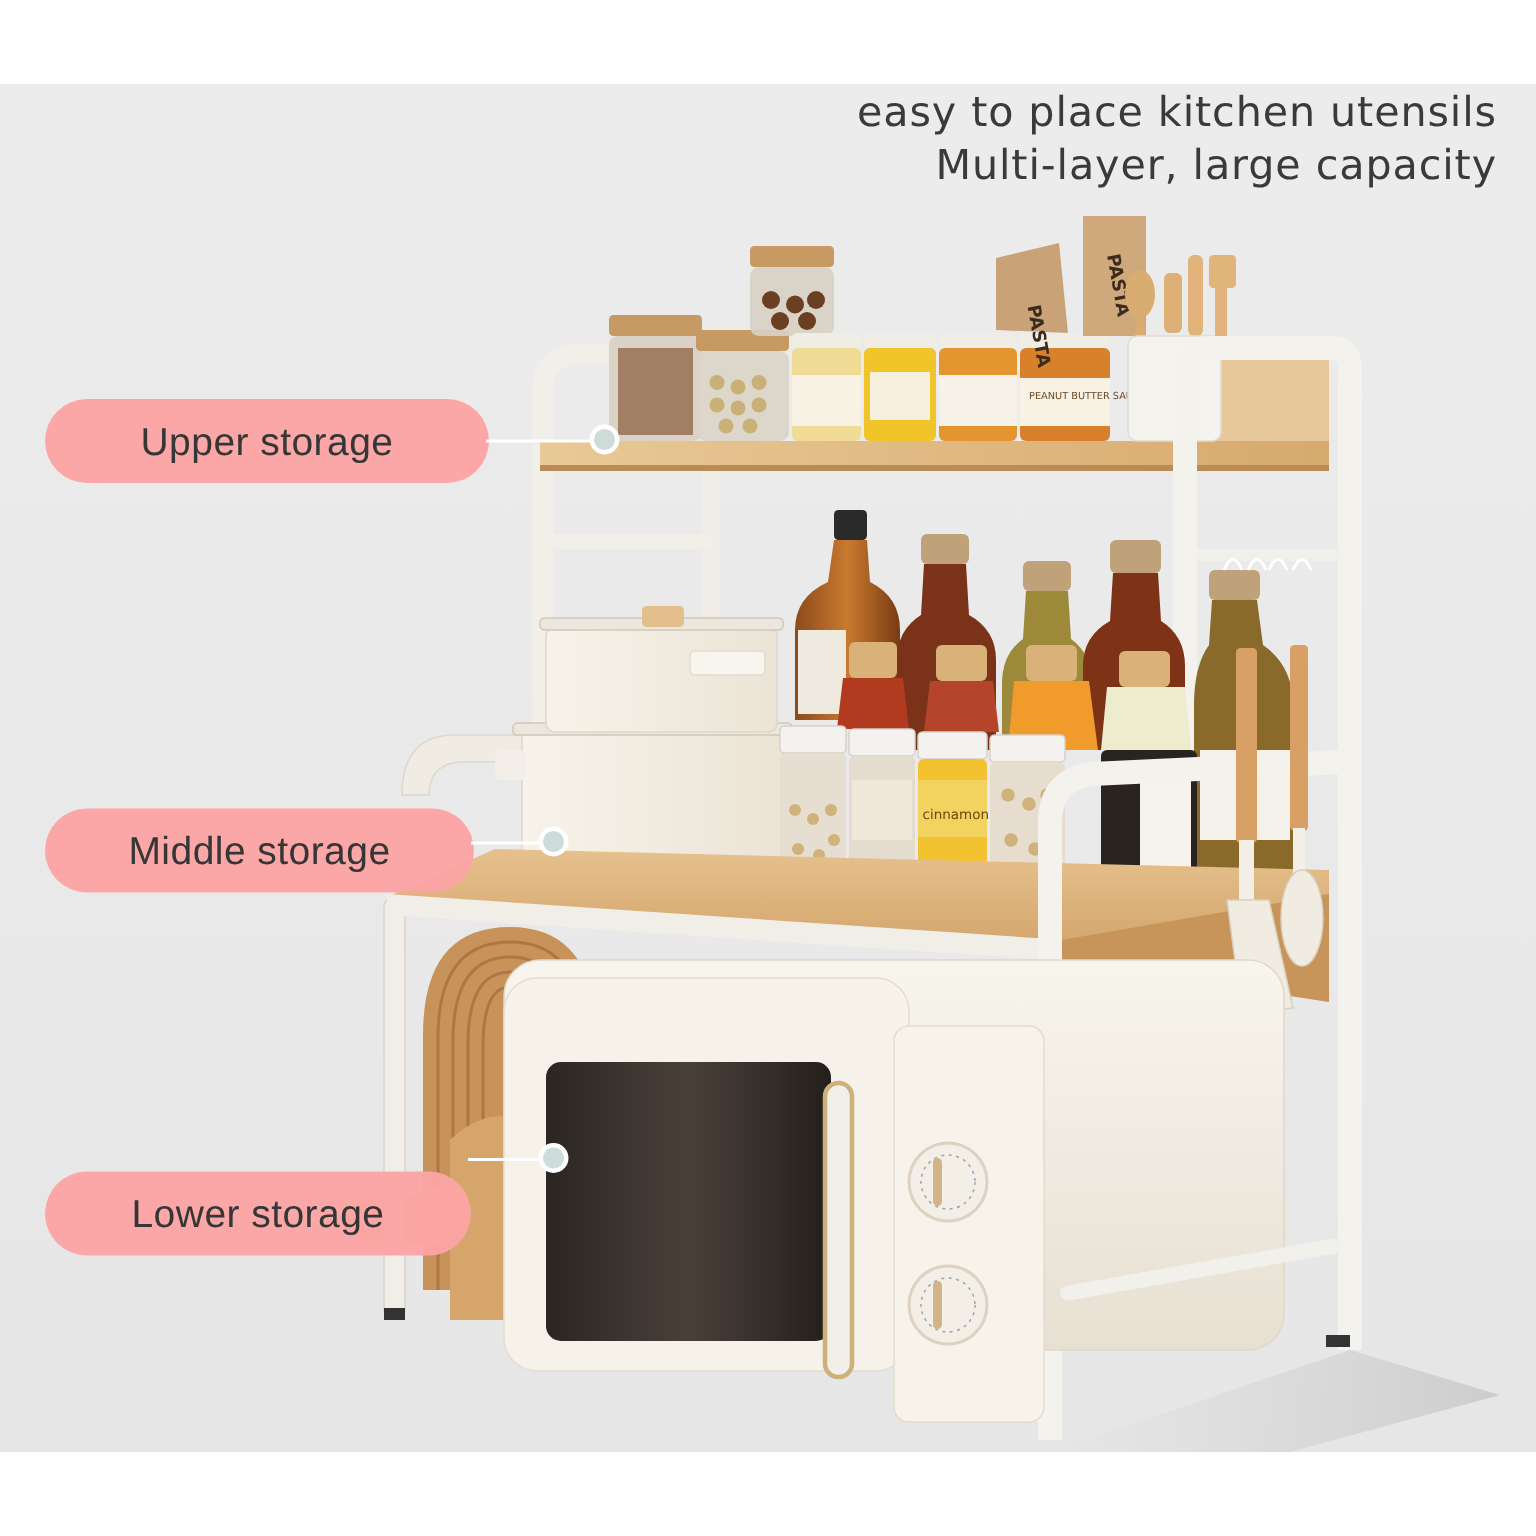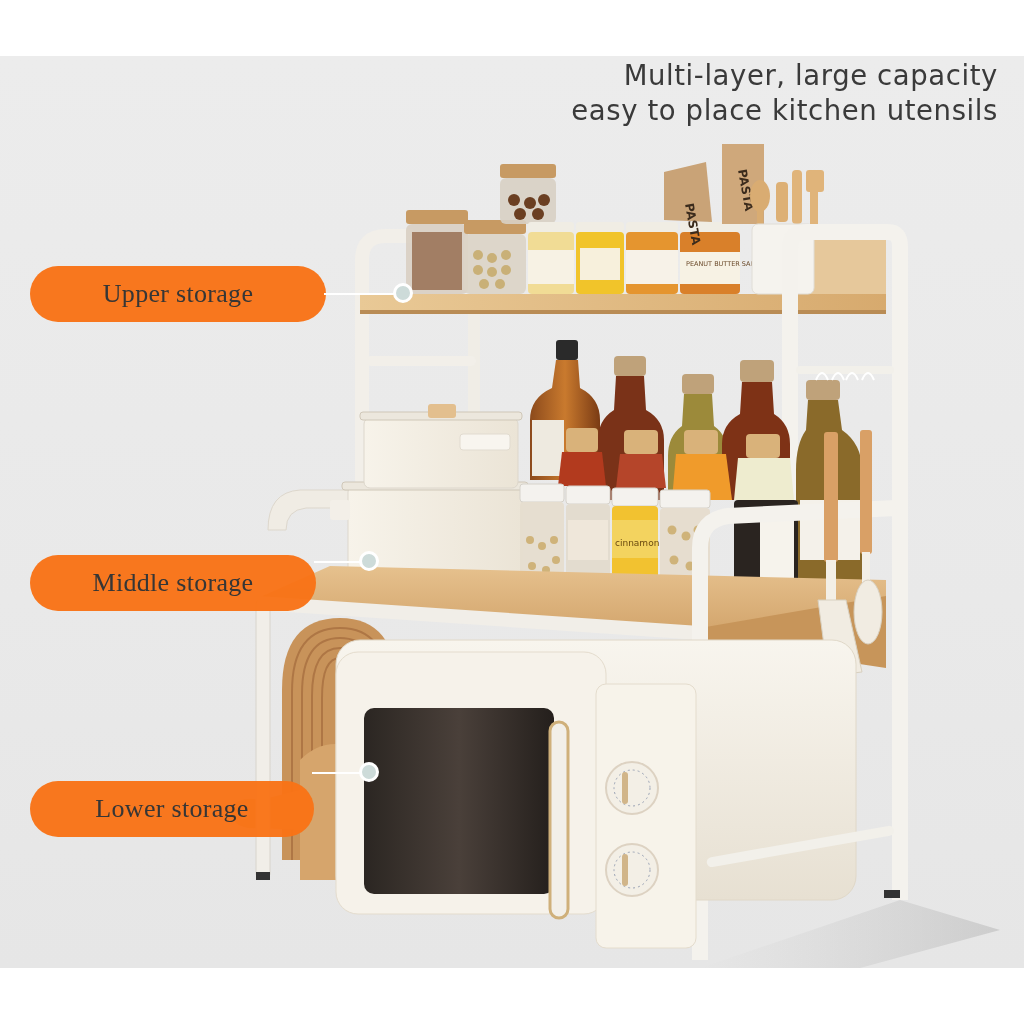--- a/index.html
+++ b/index.html
@@ -13,39 +13,39 @@
       overflow: hidden;
     }
     .headline {
       position: absolute; right: 26px; top: 58px; text-align: right;
       color: #3a3a3a; font-family: "DejaVu Sans", sans-serif; font-size: 27.5px; line-height: 35px;
       letter-spacing: 0.6px; font-weight: normal;
     }
     .headline span { display: block; }
     .scene { position: absolute; left: 0; top: 0; width: 1024px; height: 1024px; }
     .callout-pill {
-      position: absolute; height: 56px; border-radius: 28px; background: #f97316;
+      position: absolute; height: 56px; border-radius: 28px; background: #fca5a5;
       display: flex; align-items: center; justify-content: center;
-      font-family: Liberation Serif, serif; font-size: 26px; color: #2f2f2f; letter-spacing: 0.3px;
+      font-family: Liberation Sans, sans-serif; font-size: 26px; color: #2f2f2f; letter-spacing: 0.3px;
       opacity: 0.96;
     }
     .callout-line { position: absolute; height: 2px; background: #ffffff; }
     .callout-dot {
       position: absolute; width: 14px; height: 14px; border-radius: 50%;
       background: #cddbd9; border: 3px solid #ffffff; box-sizing: content-box;
     }
   </style>
 </head>
 <body>
 
 <div class="panel"></div>
 
 <div class="headline">
+  <span>easy to place kitchen utensils</span>
   <span>Multi-layer, large capacity</span>
-  <span>easy to place kitchen utensils</span>
 </div>
 
 <svg class="scene" viewBox="0 0 1024 1024" xmlns="http://www.w3.org/2000/svg">
   <defs>
     <linearGradient id="wood" x1="0" y1="0" x2="0" y2="1">
       <stop offset="0" stop-color="#e6c18e"></stop>
       <stop offset="1" stop-color="#c9975b"></stop>
     </linearGradient>
     <linearGradient id="woodTop" x1="0" y1="0" x2="1" y2="0">
       <stop offset="0" stop-color="#e9c996"></stop>
@@ -272,21 +272,21 @@
   <rect x="884" y="890" width="16" height="8" fill="#333"></rect>
 </svg>
 
 <div>
   <div class="callout-pill" style="left:30px; top:266px; width:296px;">Upper storage</div>
   <div class="callout-line" style="left:324px; top:293px; width:72px;"></div>
   <div class="callout-dot" style="left:393px; top:283px;"></div>
 </div>
 
 <div>
-  <div class="callout-pill" style="left:30px; top:555px; width:286px;">Middle storage</div>
+  <div class="callout-pill" style="left:30px; top:539px; width:286px;">Middle storage</div>
   <div class="callout-line" style="left:314px; top:561px; width:48px;"></div>
   <div class="callout-dot" style="left:359px; top:551px;"></div>
 </div>
 
 <div>
   <div class="callout-pill" style="left:30px; top:745px; width:284px;margin-top:36px;">Lower storage</div>
   <div class="callout-line" style="left:312px; top:772px; width:50px;"></div>
   <div class="callout-dot" style="left:359px; top:762px;"></div>
 </div>
 

